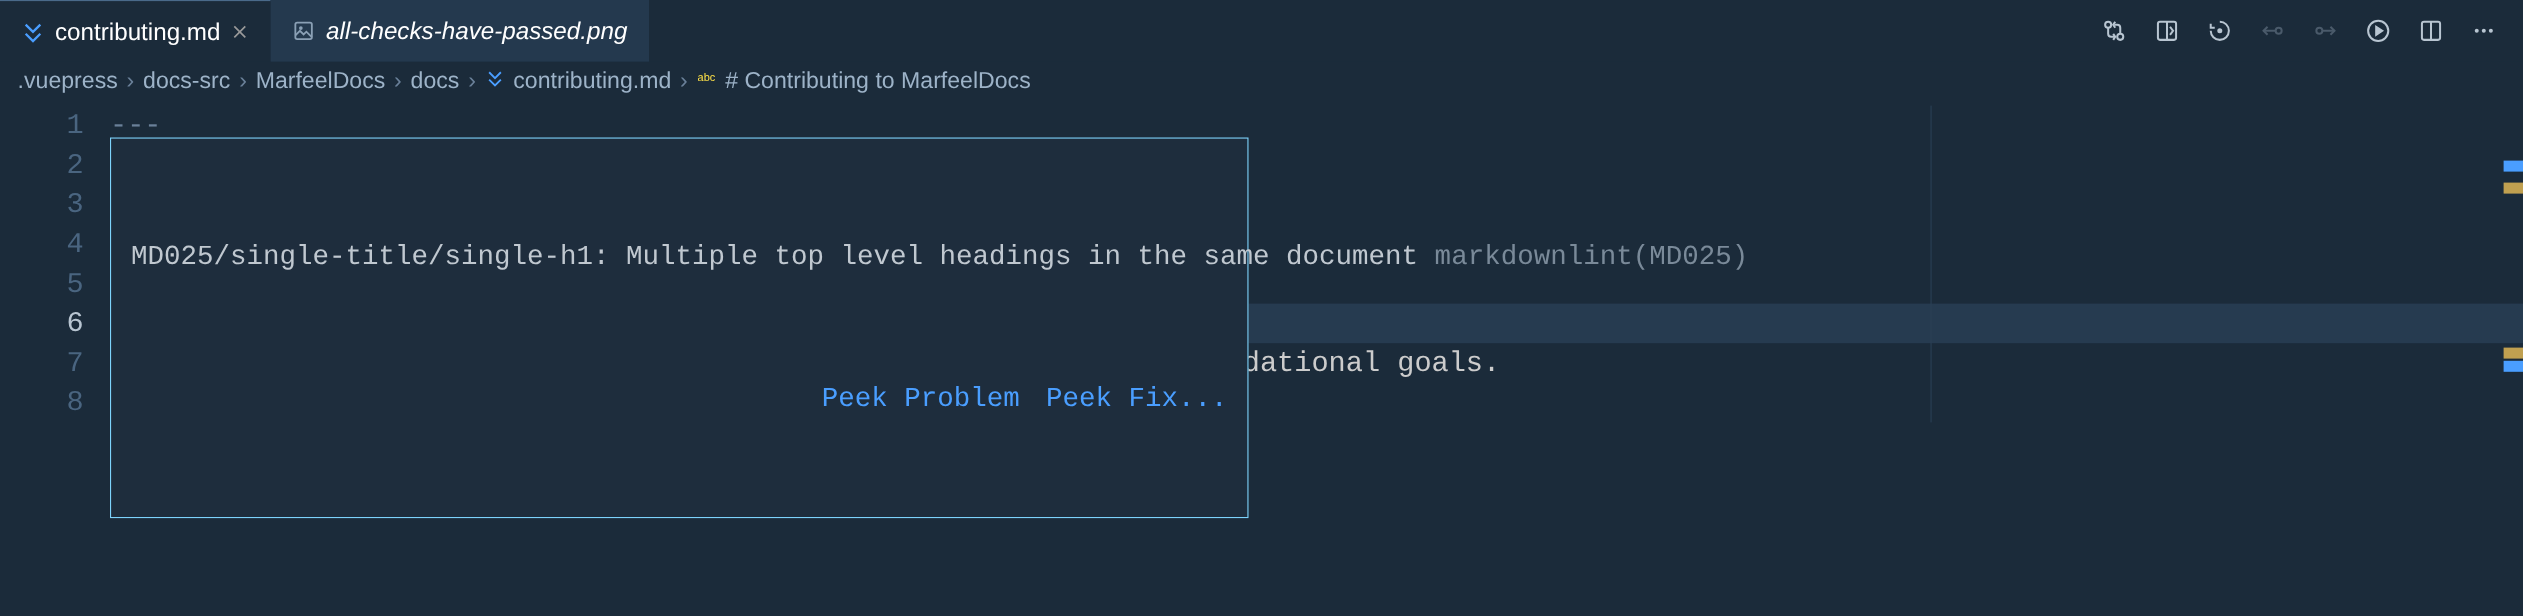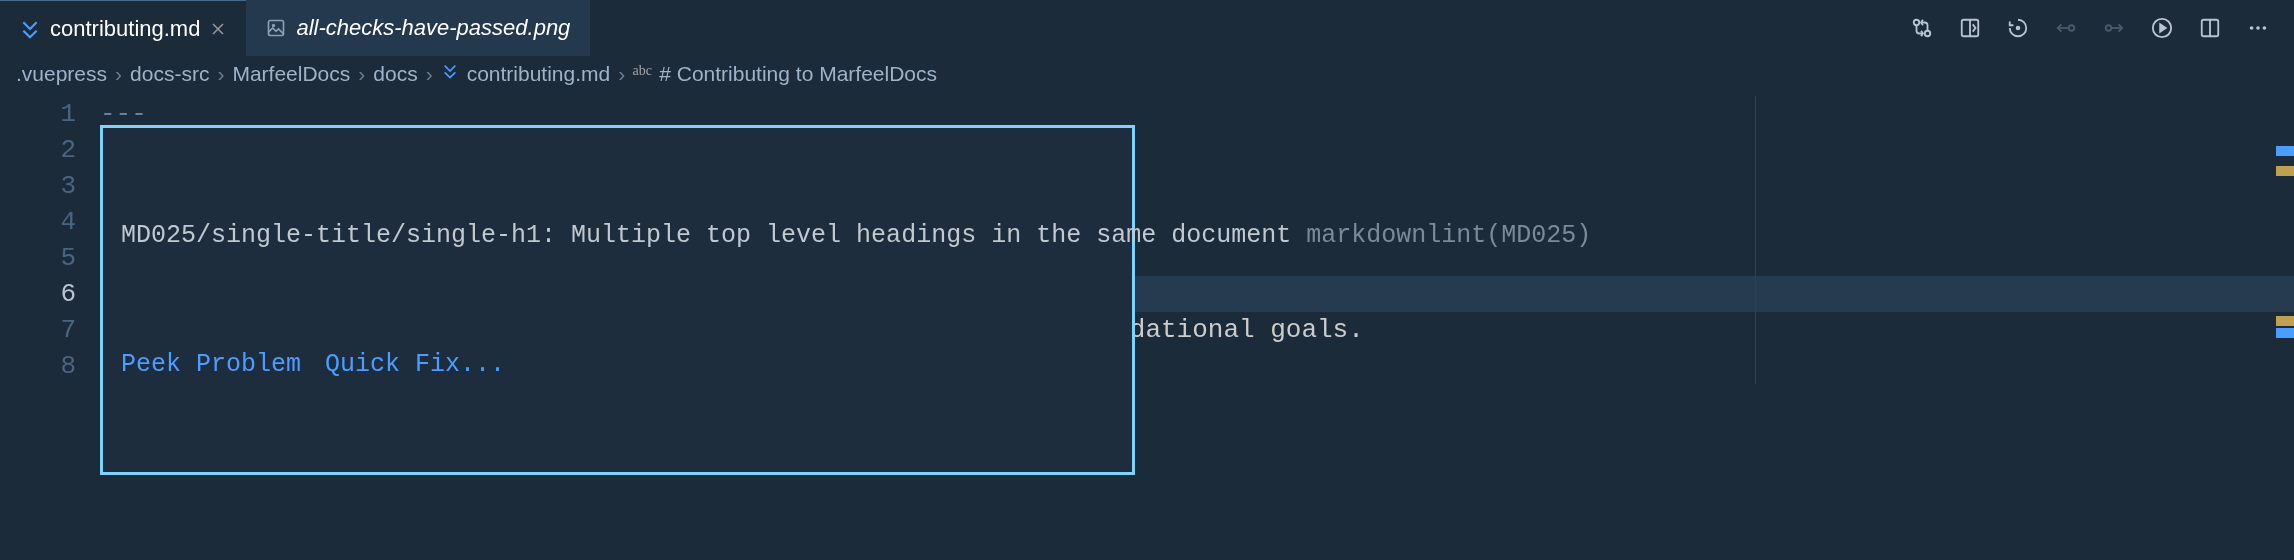--- a/index.html
+++ b/index.html
@@ -106,33 +106,34 @@
       text-decoration: underline wavy #c0a050;
       text-decoration-thickness: 2px;
       text-underline-offset: 4px;
     }
     .hover-tooltip {
       position: absolute;
       top: 47px;
       left: 0;
       width: 1035px;
       background: #1e2d3d;
-      border: 3px solid #7dd3fc;
+      border: 1px solid #7dd3fc;
       padding: 14px 18px;
       font-family: "SF Mono", Monaco, "Courier New", monospace;
       font-size: 25px;
       line-height: 1.5;
       color: #c0c8d0;
       z-index: 10;
     }
     .tooltip-source { color: #7a8a99; }
     .tooltip-actions {
       margin-top: 16px;
       display: flex;
       gap: 24px;
+      justify-content: flex-end;
     }
     .tooltip-link { color: #4a9eff; cursor: pointer; }
     .ruler {
       position: absolute;
       top: 0;
       bottom: 0;
       left: 1655px;
       width: 1px;
       background: #2a4055;
     }
@@ -246,21 +247,21 @@
   <span class="breadcrumb-sep">›</span>
   <span>docs</span>
   <span class="breadcrumb-sep">›</span>
   <span class="breadcrumb-icon">
     <svg width="16" height="16" viewBox="0 0 24 24" fill="none">
         <path d="M4 4l8 8 8-8M4 14l8 8 8-8" stroke="#4a9eff" stroke-width="2.5"></path>
       </svg>
   </span>
   <span>contributing.md</span>
   <span class="breadcrumb-sep">›</span>
-  <span class="breadcrumb-icon" style="color:#a3a3a3;font-size:14px;font-family:Liberation Serif, serif;">abc</span>
+  <span class="breadcrumb-icon" style="color:#fde047;font-size:10px;font-family:Liberation Sans, sans-serif;">abc</span>
   <span># Contributing to MarfeelDocs</span>
 </div>
 
 <div class="editor">
   <div class="gutter">
     <div class="line"><span class="gutter-num">1</span></div>
     <div class="line"><span class="gutter-num">2</span></div>
     <div class="line"><span class="gutter-num">3</span></div>
     <div class="line"><span class="gutter-num">4</span></div>
     <div class="line"><span class="gutter-num">5</span></div>
@@ -270,21 +271,21 @@
   </div>
   <div class="code-area">
     <div class="line6-bg"></div>
     <div class="ruler"></div>
     <div class="code-line"><span class="token-comment">---</span></div>
     <div class="code-line" style="position:relative;">
       <div class="hover-tooltip" style="top:-7px;">
         <div><span>MD025/single-title/single-h1: Multiple top level headings in the same document </span><span class="tooltip-source">markdownlint(MD025)</span></div>
         <div class="tooltip-actions">
           <span class="tooltip-link">Peek Problem</span>
-          <span class="tooltip-link">Quick Fix...</span>
+          <span class="tooltip-link">Peek Fix...</span>
         </div>
       </div>
     </div>
     <div class="code-line"></div>
     <div class="code-line"></div>
     <div class="code-line" style="position:relative;"><span class="token-hash"># </span><span class="token-heading wavy-underline">Contributing to MarfeelDocs</span></div>
     <div class="code-line"></div>
     <div class="code-line"><span class="token-word-highlight">MarfeelDocs</span><span> follows a git centric workflow to achieve several foundational goals.</span></div>
   </div>
 </div>

